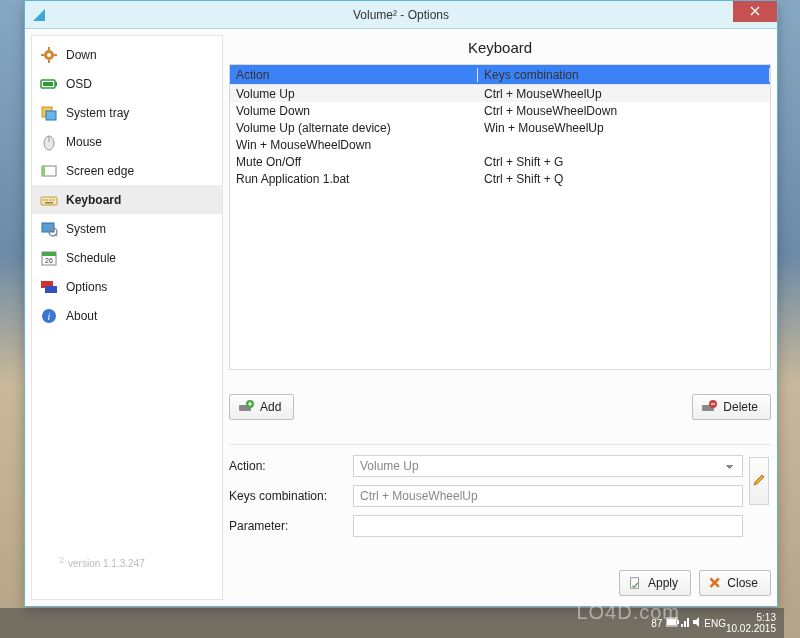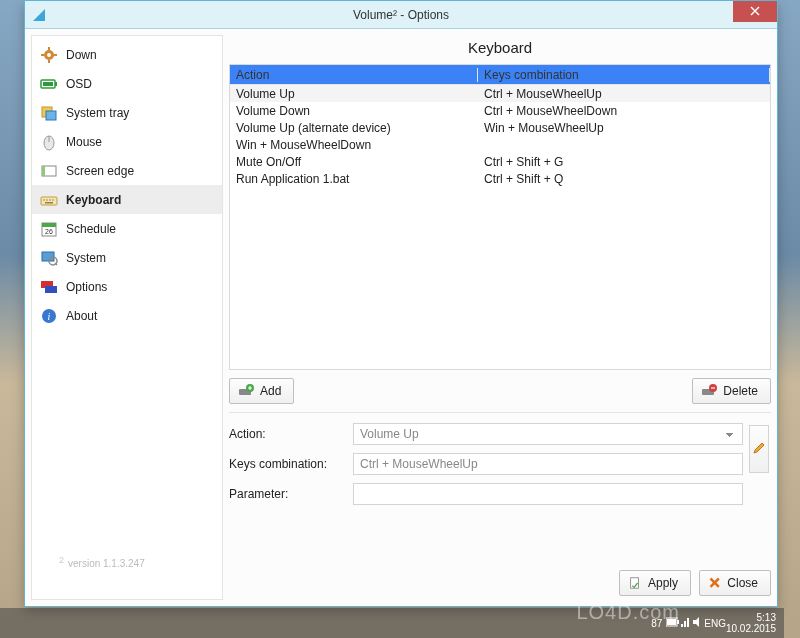--- a/index.html
+++ b/index.html
@@ -135,21 +135,21 @@
 .table-row {
   display: flex;
   height: 17px;
   align-items: center;
 }
 .table-row.sel { background: #f4f4f4; }
 .td { padding: 0 6px; font-size: 12px; color: #222; }
 .btn-row {
   display: flex;
   justify-content: space-between;
-  margin: 8px 0;
+  margin: 24px 0;
   align-items: center;
 }
 .btn {
   height: 26px;
   padding: 0 12px 0 8px;
   background: linear-gradient(#fdfdfd, #f0f0f0);
   border: 1px solid #bfbfbf;
   border-radius: 2px;
   display: inline-flex;
   align-items: center;
@@ -311,36 +311,36 @@
               <circle cx="10" cy="9" r="0.8" fill="#a08030"></circle>
               <circle cx="13" cy="9" r="0.8" fill="#a08030"></circle>
               <rect x="5" y="11" width="8" height="1.5" fill="#a08030"></rect>
             </svg>
           </span>
         <span>Keyboard</span>
       </div>
       <div class="nav-item">
         <span class="nav-icon">
             <svg viewBox="0 0 18 18">
+              <rect x="2" y="3" width="12" height="9" fill="#5a9dd6" stroke="#2b6ca8"></rect>
+              <circle cx="13" cy="12" r="4" fill="none" stroke="#888" stroke-width="1.5"></circle>
+              <line x1="15" y1="14" x2="17" y2="16" stroke="#888" stroke-width="1.5"></line>
+            </svg>
+          </span>
+        <span>System</span>
+      </div>
+      <div class="nav-item">
+        <span class="nav-icon">
+            <svg viewBox="0 0 18 18">
               <rect x="2" y="3" width="14" height="13" fill="#fff" stroke="#888"></rect>
               <rect x="2" y="3" width="14" height="4" fill="#4aa848"></rect>
               <text x="9" y="14" font-size="7" text-anchor="middle" fill="#333" font-family="sans-serif">26</text>
             </svg>
           </span>
         <span>Schedule</span>
-      </div>
-      <div class="nav-item">
-        <span class="nav-icon">
-            <svg viewBox="0 0 18 18">
-              <rect x="2" y="3" width="12" height="9" fill="#5a9dd6" stroke="#2b6ca8"></rect>
-              <circle cx="13" cy="12" r="4" fill="none" stroke="#888" stroke-width="1.5"></circle>
-              <line x1="15" y1="14" x2="17" y2="16" stroke="#888" stroke-width="1.5"></line>
-            </svg>
-          </span>
-        <span>System</span>
       </div>
       <div class="nav-item">
         <span class="nav-icon">
             <svg viewBox="0 0 18 18">
               <rect x="1" y="3" width="12" height="7" fill="#d03030"></rect>
               <rect x="5" y="8" width="12" height="7" fill="#3050c0"></rect>
             </svg>
           </span>
         <span>Options</span>
       </div>

